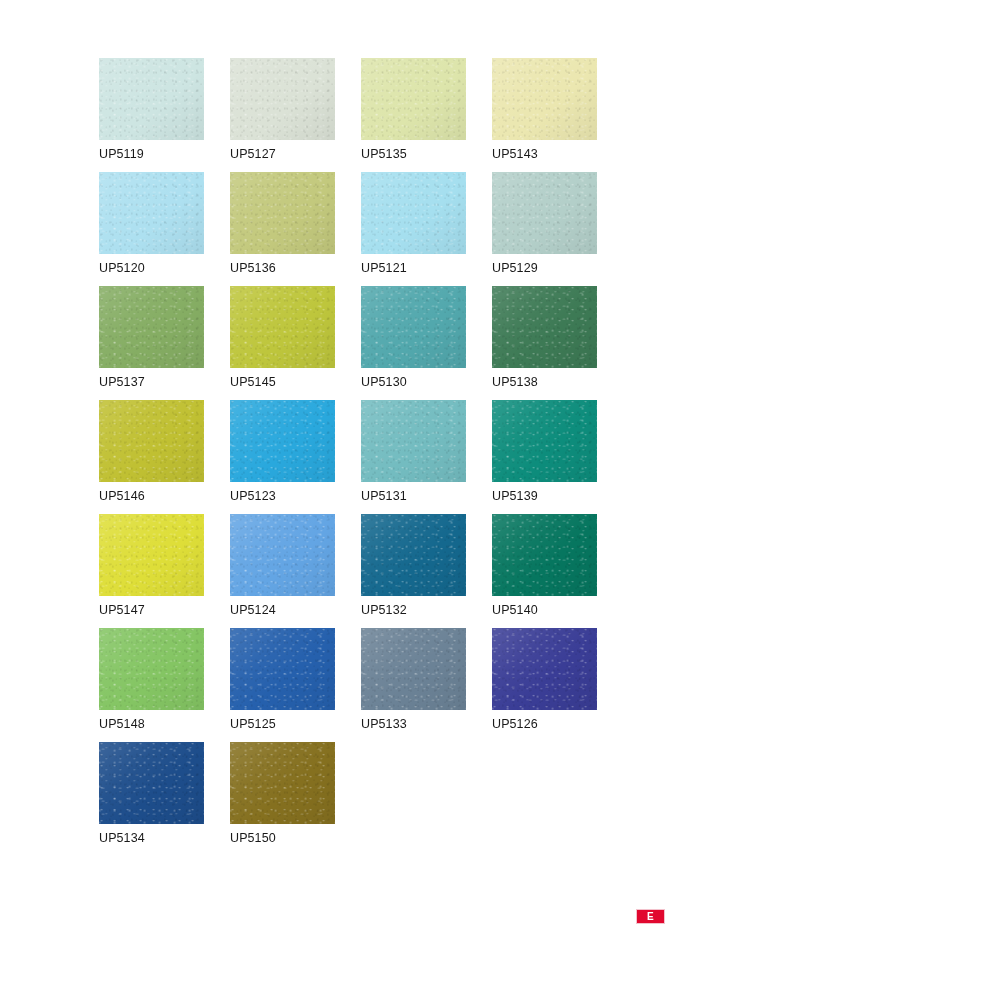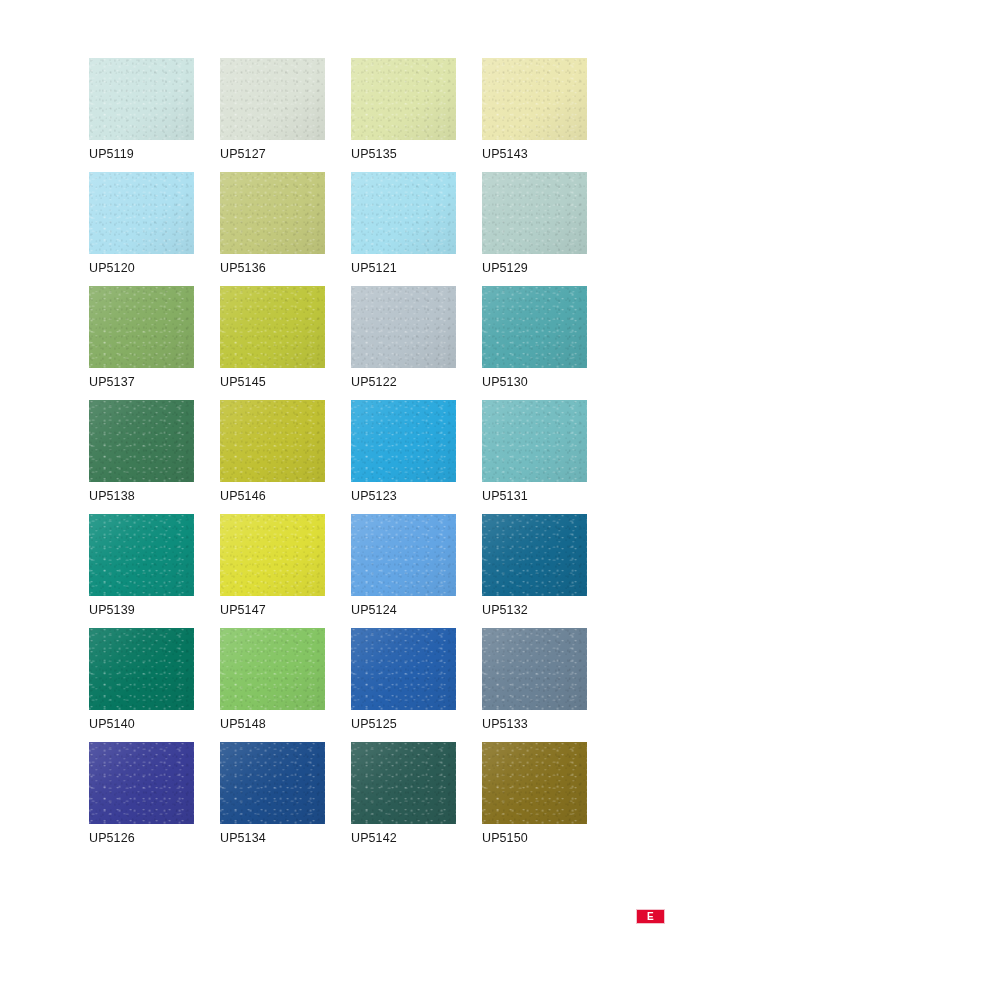--- a/index.html
+++ b/index.html
@@ -29,20 +29,21 @@
     top: 58px;
     display: grid;
     grid-template-columns: repeat(4, 131px);
     grid-template-rows: repeat(8, 114px);
   }
 
   .swatch-cell {
     width: 131px;
     height: 114px;
     position: relative;
+    margin-left: 10px;
   }
 
   .swatch-chip {
     width: 105px;
     height: 82px;
     position: relative;
     overflow: hidden;
     background-repeat: repeat;
   }
 
@@ -157,24 +158,20 @@
       </div>
       <div class="swatch-cell">
         <div class="swatch-chip" style="background-color: rgb(133, 173, 99);"></div>
         <div class="swatch-label">UP5137</div>
       </div>
       <div class="swatch-cell">
         <div class="swatch-chip" style="background-color: rgb(190, 198, 60);"></div>
         <div class="swatch-label">UP5145</div>
       </div>
       <div class="swatch-cell">
-        <div class="swatch-chip" style="background-color: rgb(183, 195, 203);"></div>
-        <div class="swatch-label">UP5122</div>
-      </div>
-      <div class="swatch-cell">
         <div class="swatch-chip" style="background-color: rgb(82, 168, 173);"></div>
         <div class="swatch-label">UP5130</div>
       </div>
       <div class="swatch-cell">
         <div class="swatch-chip" style="background-color: rgb(61, 122, 85);"></div>
         <div class="swatch-label">UP5138</div>
       </div>
       <div class="swatch-cell">
         <div class="swatch-chip" style="background-color: rgb(192, 192, 50);"></div>
         <div class="swatch-label">UP5146</div>
@@ -219,24 +216,20 @@
         <div class="swatch-chip" style="background-color: rgb(107, 130, 150);"></div>
         <div class="swatch-label">UP5133</div>
       </div>
       <div class="swatch-cell">
         <div class="swatch-chip" style="background-color: rgb(58, 61, 150);"></div>
         <div class="swatch-label">UP5126</div>
       </div>
       <div class="swatch-cell">
         <div class="swatch-chip" style="background-color: rgb(29, 77, 139);"></div>
         <div class="swatch-label">UP5134</div>
-      </div>
-      <div class="swatch-cell">
-        <div class="swatch-chip" style="background-color: rgb(43, 91, 84);"></div>
-        <div class="swatch-label">UP5142</div>
       </div>
       <div class="swatch-cell">
         <div class="swatch-chip" style="background-color: rgb(133, 112, 31);"></div>
         <div class="swatch-label">UP5150</div>
       </div>
     </div>
 
   <div class="corner-badge">
     <span class="corner-badge-fill"></span>
     <span class="corner-badge-letter">E</span>

